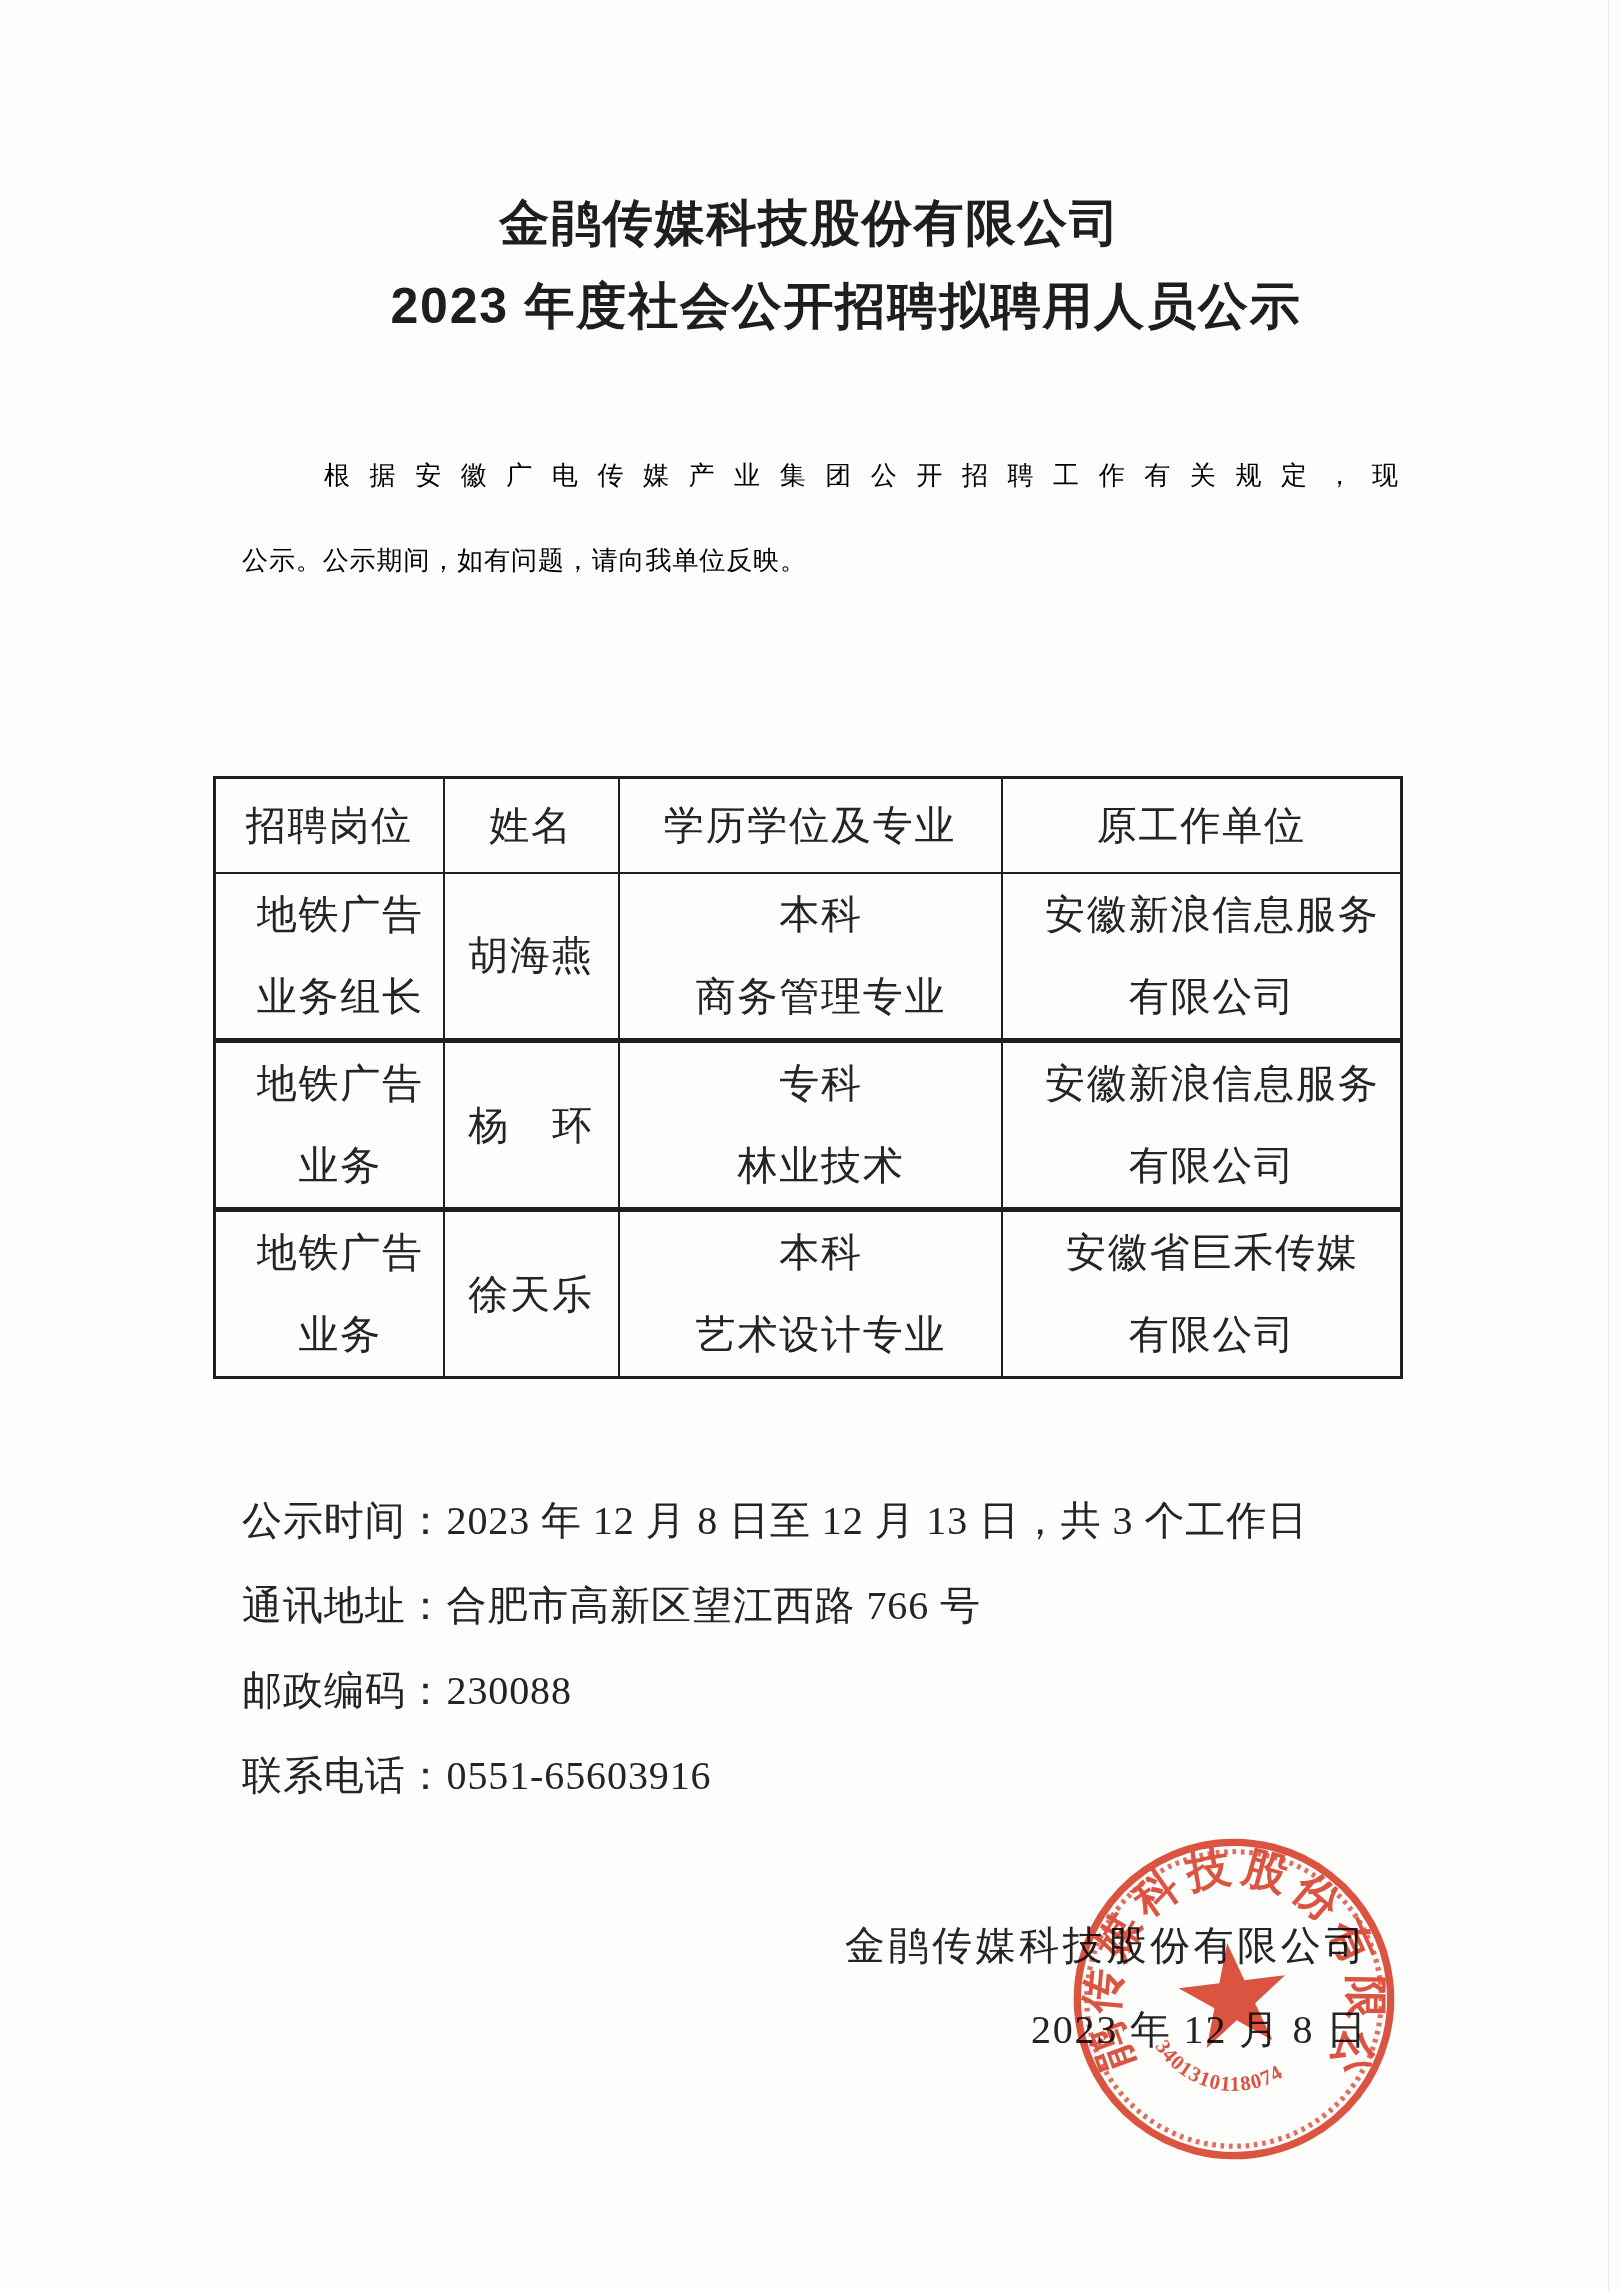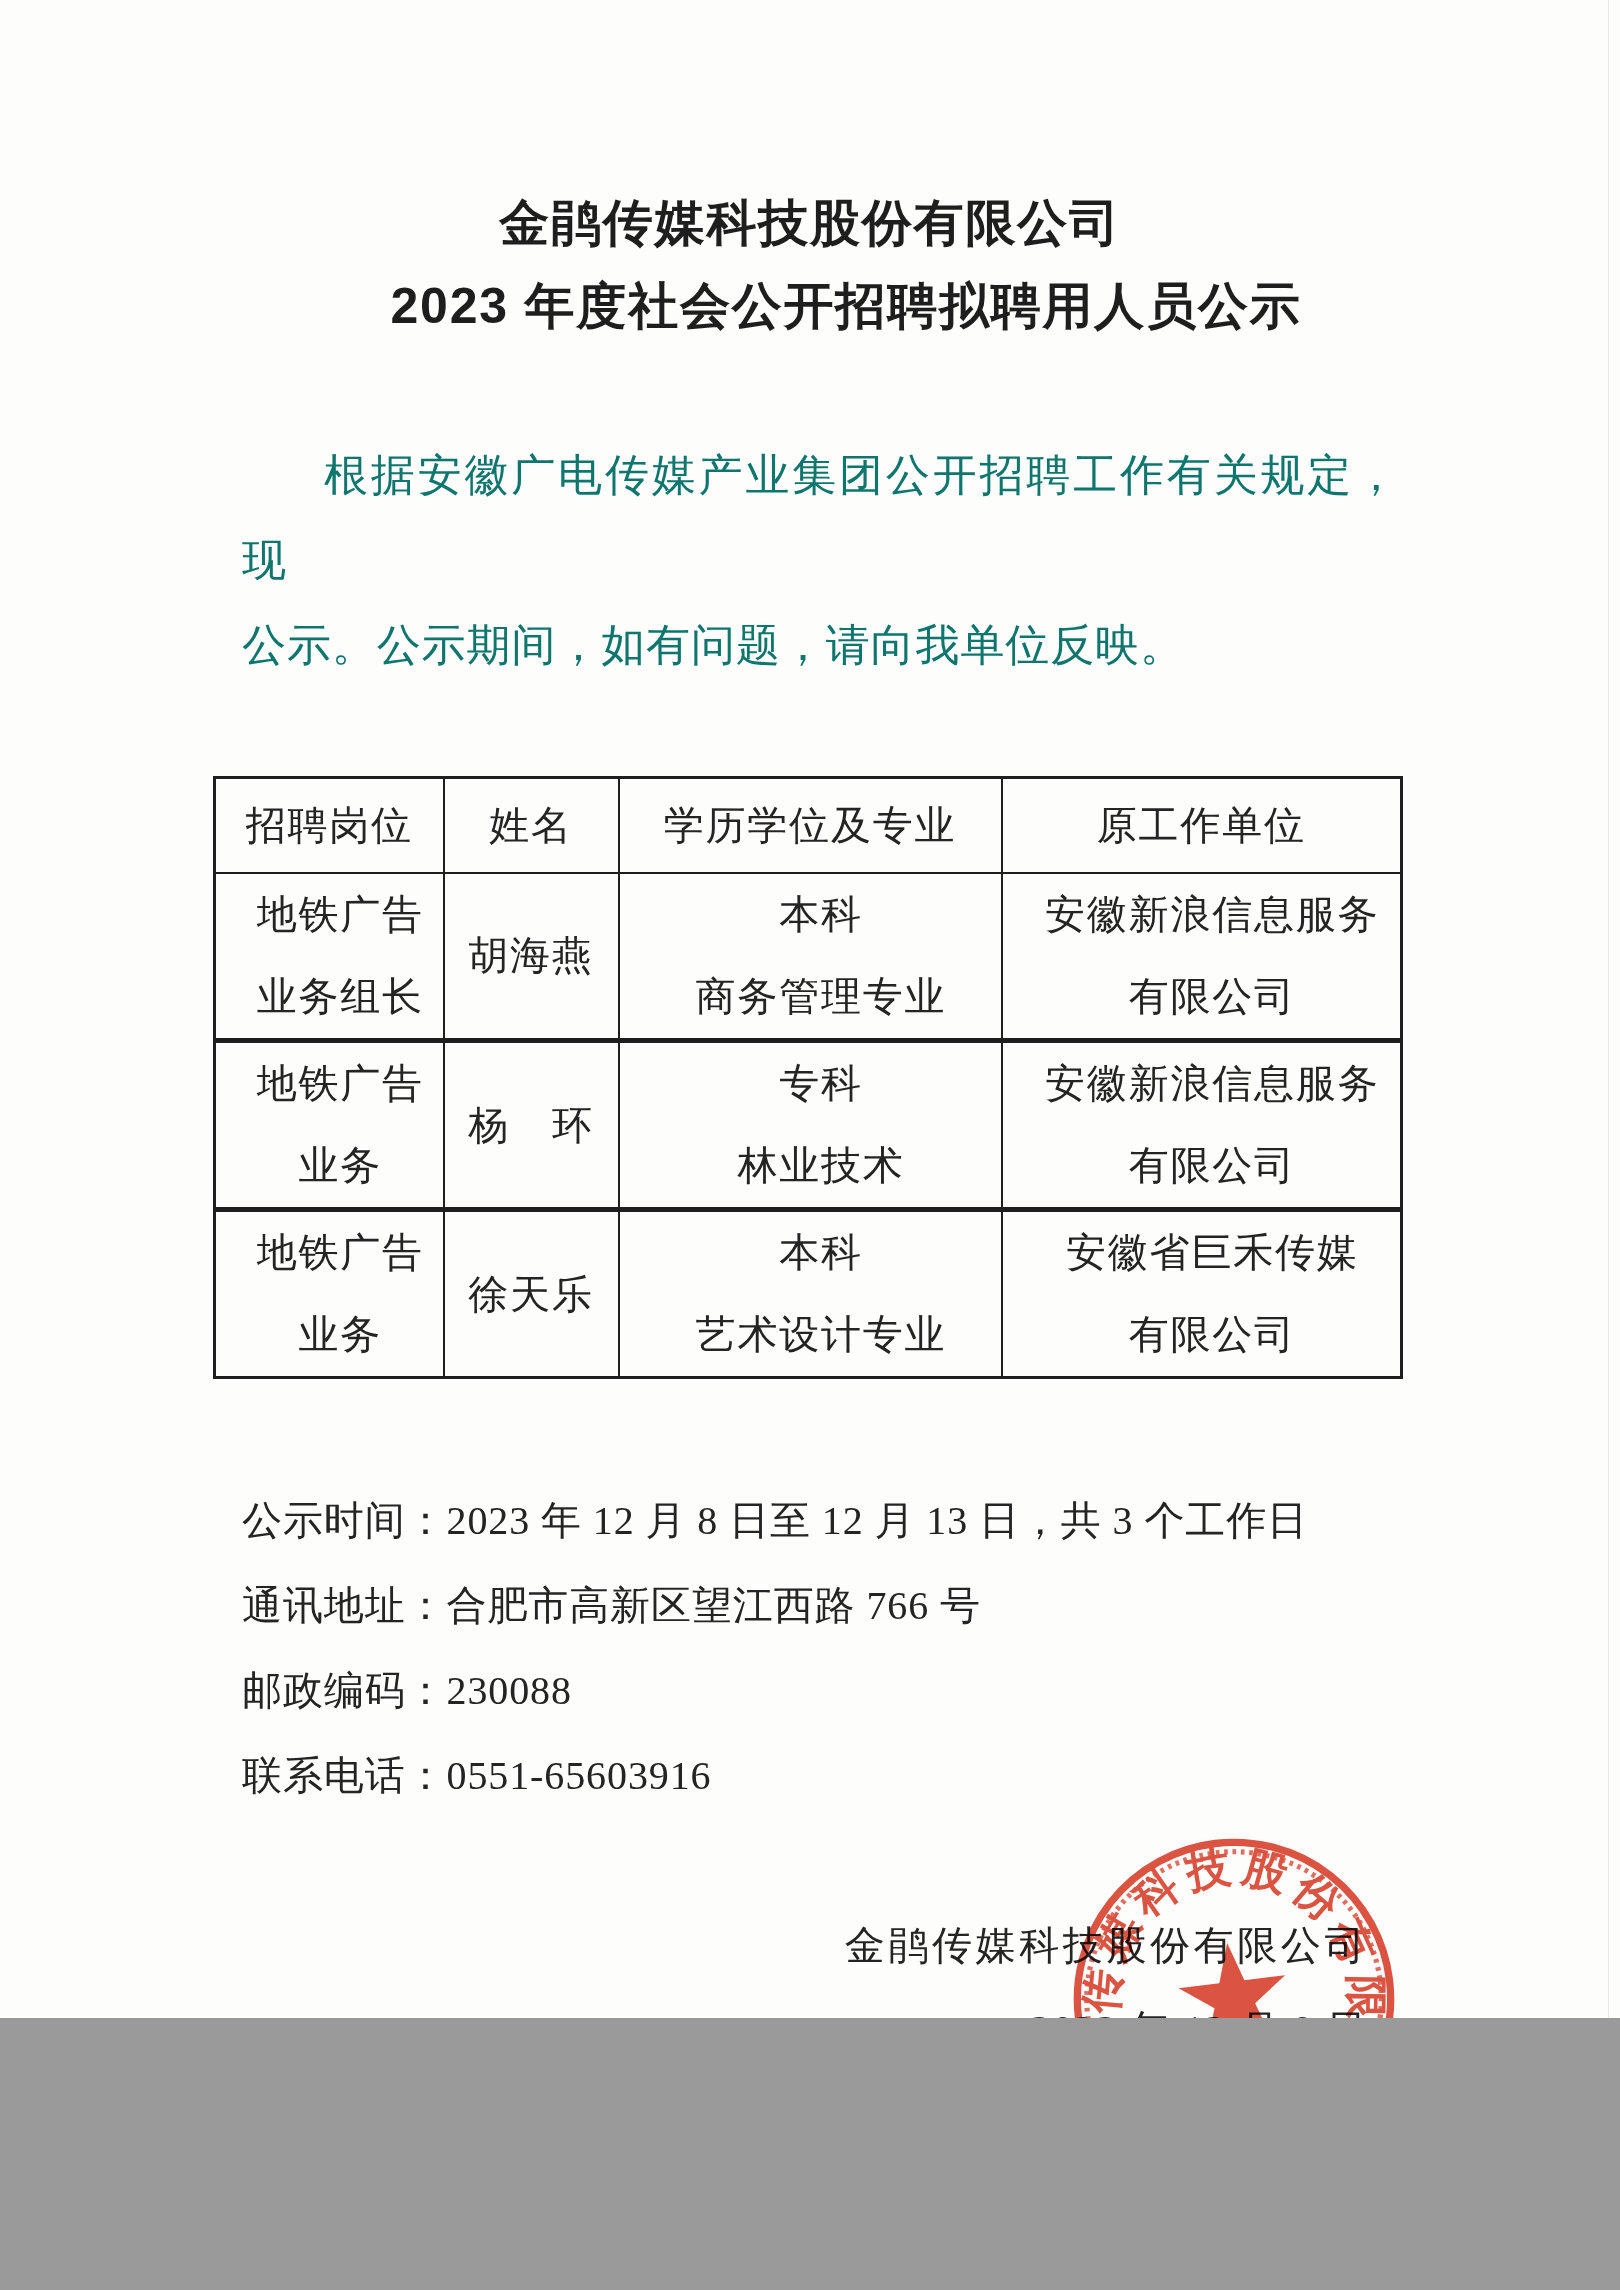--- a/index.html
+++ b/index.html
@@ -1,18 +1,18 @@
 <!DOCTYPE html>
 <html style="font-size:14.3px"><head>
 <meta charset="utf-8">
 <style>
   html,body{margin:0;padding:0;background:#9a9a9a;}
   .page{
     position:relative;
-    width:1620px;height:2018px;
+    width:1620px;height:2290px;
     margin:0 auto;
     background:#fdfdfc;
     font-family:"Liberation Serif","DejaVu Serif",serif;
     color:#262626;
     overflow:hidden;
   }
   .scan-edge{
     position:absolute;top:0;right:10.7px;width:1.8px;height:100%;
     background:#e7e7e4;
   }
@@ -22,22 +22,22 @@
     font-family:"Liberation Sans","DejaVu Sans",sans-serif;
     font-weight:700;
     font-size:50px;line-height:57px;
     letter-spacing:1.8px;
     color:#1e1e1e;
   }
   .title-1{top:195px;}
   .title-2{top:278px;padding-left:36px;}
   .intro{
     position:absolute;left:242px;top:433px;width:1157px;
-    font-size:44px;line-height:85px;letter-spacing:0.9px;
-    color:#0f766e;
+    font-size:26px;line-height:85px;letter-spacing:0.9px;
+    color:#000000;
   }
   .intro .pline{text-align:justify;text-align-last:justify;}
   .intro .pline.first{text-indent:82px;}
   .intro .pline.last{text-align-last:left;}
 
   table.roster{
     position:absolute;left:213px;top:776px;
     width:1188px;
     border-collapse:collapse;table-layout:fixed;
     font-size:40px;color:#242424;

